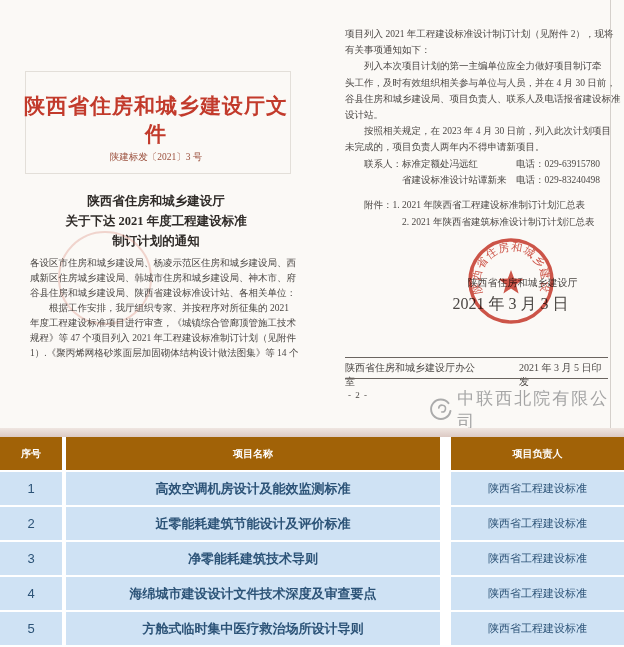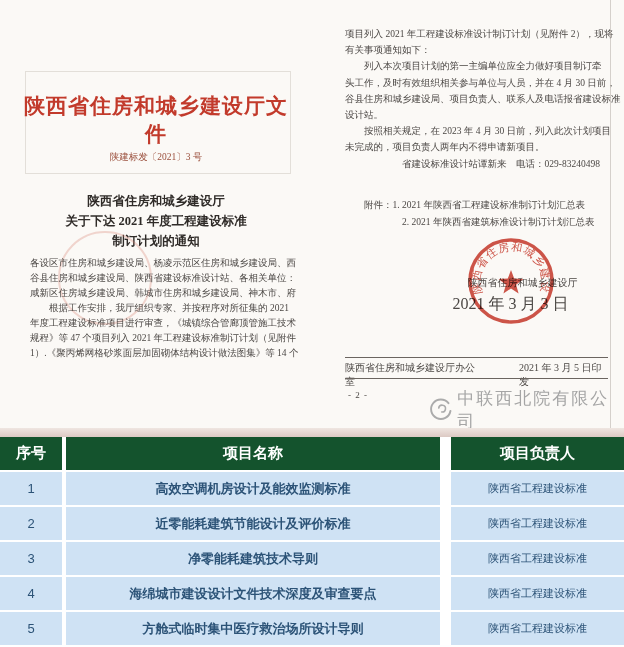--- a/index.html
+++ b/index.html
@@ -50,21 +50,21 @@
   .watermark .wm-text { font-size:17px; color:#a5a5a5; letter-spacing:2px; }
 
   
   .table { position:absolute; left:0; top:437px; width:624px;
            font-family:"Liberation Sans", sans-serif; }
   .t-band { display:flex; margin-bottom:2px; }
   .t-c1 { width:62px; margin-right:4px; display:flex; align-items:center; justify-content:center; }
   .t-c2 { width:374px; margin-right:11px; display:flex; align-items:center; justify-content:center; }
   .t-c3 { flex:1; display:flex; align-items:center; justify-content:center; }
   .t-head { height:33px; }
-  .t-head > div { background:#14532d; color:#fff; font-weight:bold; font-size:15px; }
+  .t-head > div { background:#a16207; color:#fff; font-weight:bold; font-size:10px; }
   .t-row { height:33px; }
   .t-row > div { background:#cfe2f4; color:#2c5377; }
   .t-row .t-c1 { font-size:13px; }
   .t-row .t-c2 { font-size:13px; font-weight:600; }
   .t-row .t-c3 { font-size:11px; }
 </style>
 </head>
 <body>
 
 <div id="canvas">
@@ -75,37 +75,38 @@
     <div class="red-title">陕西省住房和城乡建设厅文件</div>
     <div class="doc-number">陕建标发〔2021〕3 号</div>
     <div class="black-title">
       <div>陕西省住房和城乡建设厅</div>
       <div>关于下达 2021 年度工程建设标准</div>
       <div>制订计划的通知</div>
     </div>
     <div class="faint-seal"></div>
     <div class="left-body">
       <div>各设区市住房和城乡建设局、杨凌示范区住房和城乡建设局、西</div>
+      <div>咸新区住房城乡建设局、韩城市住房和城乡建设局、神木市、府</div>
       <div>谷县住房和城乡建设局、陕西省建设标准设计站、各相关单位：</div>
-      <div>咸新区住房城乡建设局、韩城市住房和城乡建设局、神木市、府</div>
       <div>　　根据工作安排，我厅组织专家、并按程序对所征集的 2021</div>
       <div>年度工程建设标准项目进行审查，《城镇综合管廊顶管施工技术</div>
       <div>规程》等 47 个项目列入 2021 年工程建设标准制订计划（见附件</div>
       <div>1）.《聚丙烯网格砂浆面层加固砌体结构设计做法图集》等 14 个</div>
     </div>
 
     <div class="right-body">
       <div>项目列入 2021 年工程建设标准设计制订计划（见附件 2），现将</div>
       <div>有关事项通知如下：</div>
       <div>　　列入本次项目计划的第一主编单位应全力做好项目制订牵</div>
       <div>头工作，及时有效组织相关参与单位与人员，并在 4 月 30 日前，</div>
       <div>谷县住房和城乡建设局、项目负责人、联系人及电话报省建设标准</div>
       <div>设计站。</div>
       <div>　　按照相关规定，在 2023 年 4 月 30 日前，列入此次计划项目</div>
       <div>未完成的，项目负责人两年内不得申请新项目。</div>
+      <div>　　联系人：标准定额处冯远红　　　　电话：029-63915780</div>
       <div>　　　　　　省建设标准设计站谭新来　电话：029-83240498</div>
     </div>
     <div class="attach-block">
       <div>　　附件：1. 2021 年陕西省工程建设标准制订计划汇总表</div>
       <div>　　　　　　2. 2021 年陕西省建筑标准设计制订计划汇总表</div>
     </div>
 
     <div class="signer">陕西省住房和城乡建设厅</div>
     <div class="sign-date">2021 年 3 月 3 日</div>
 

